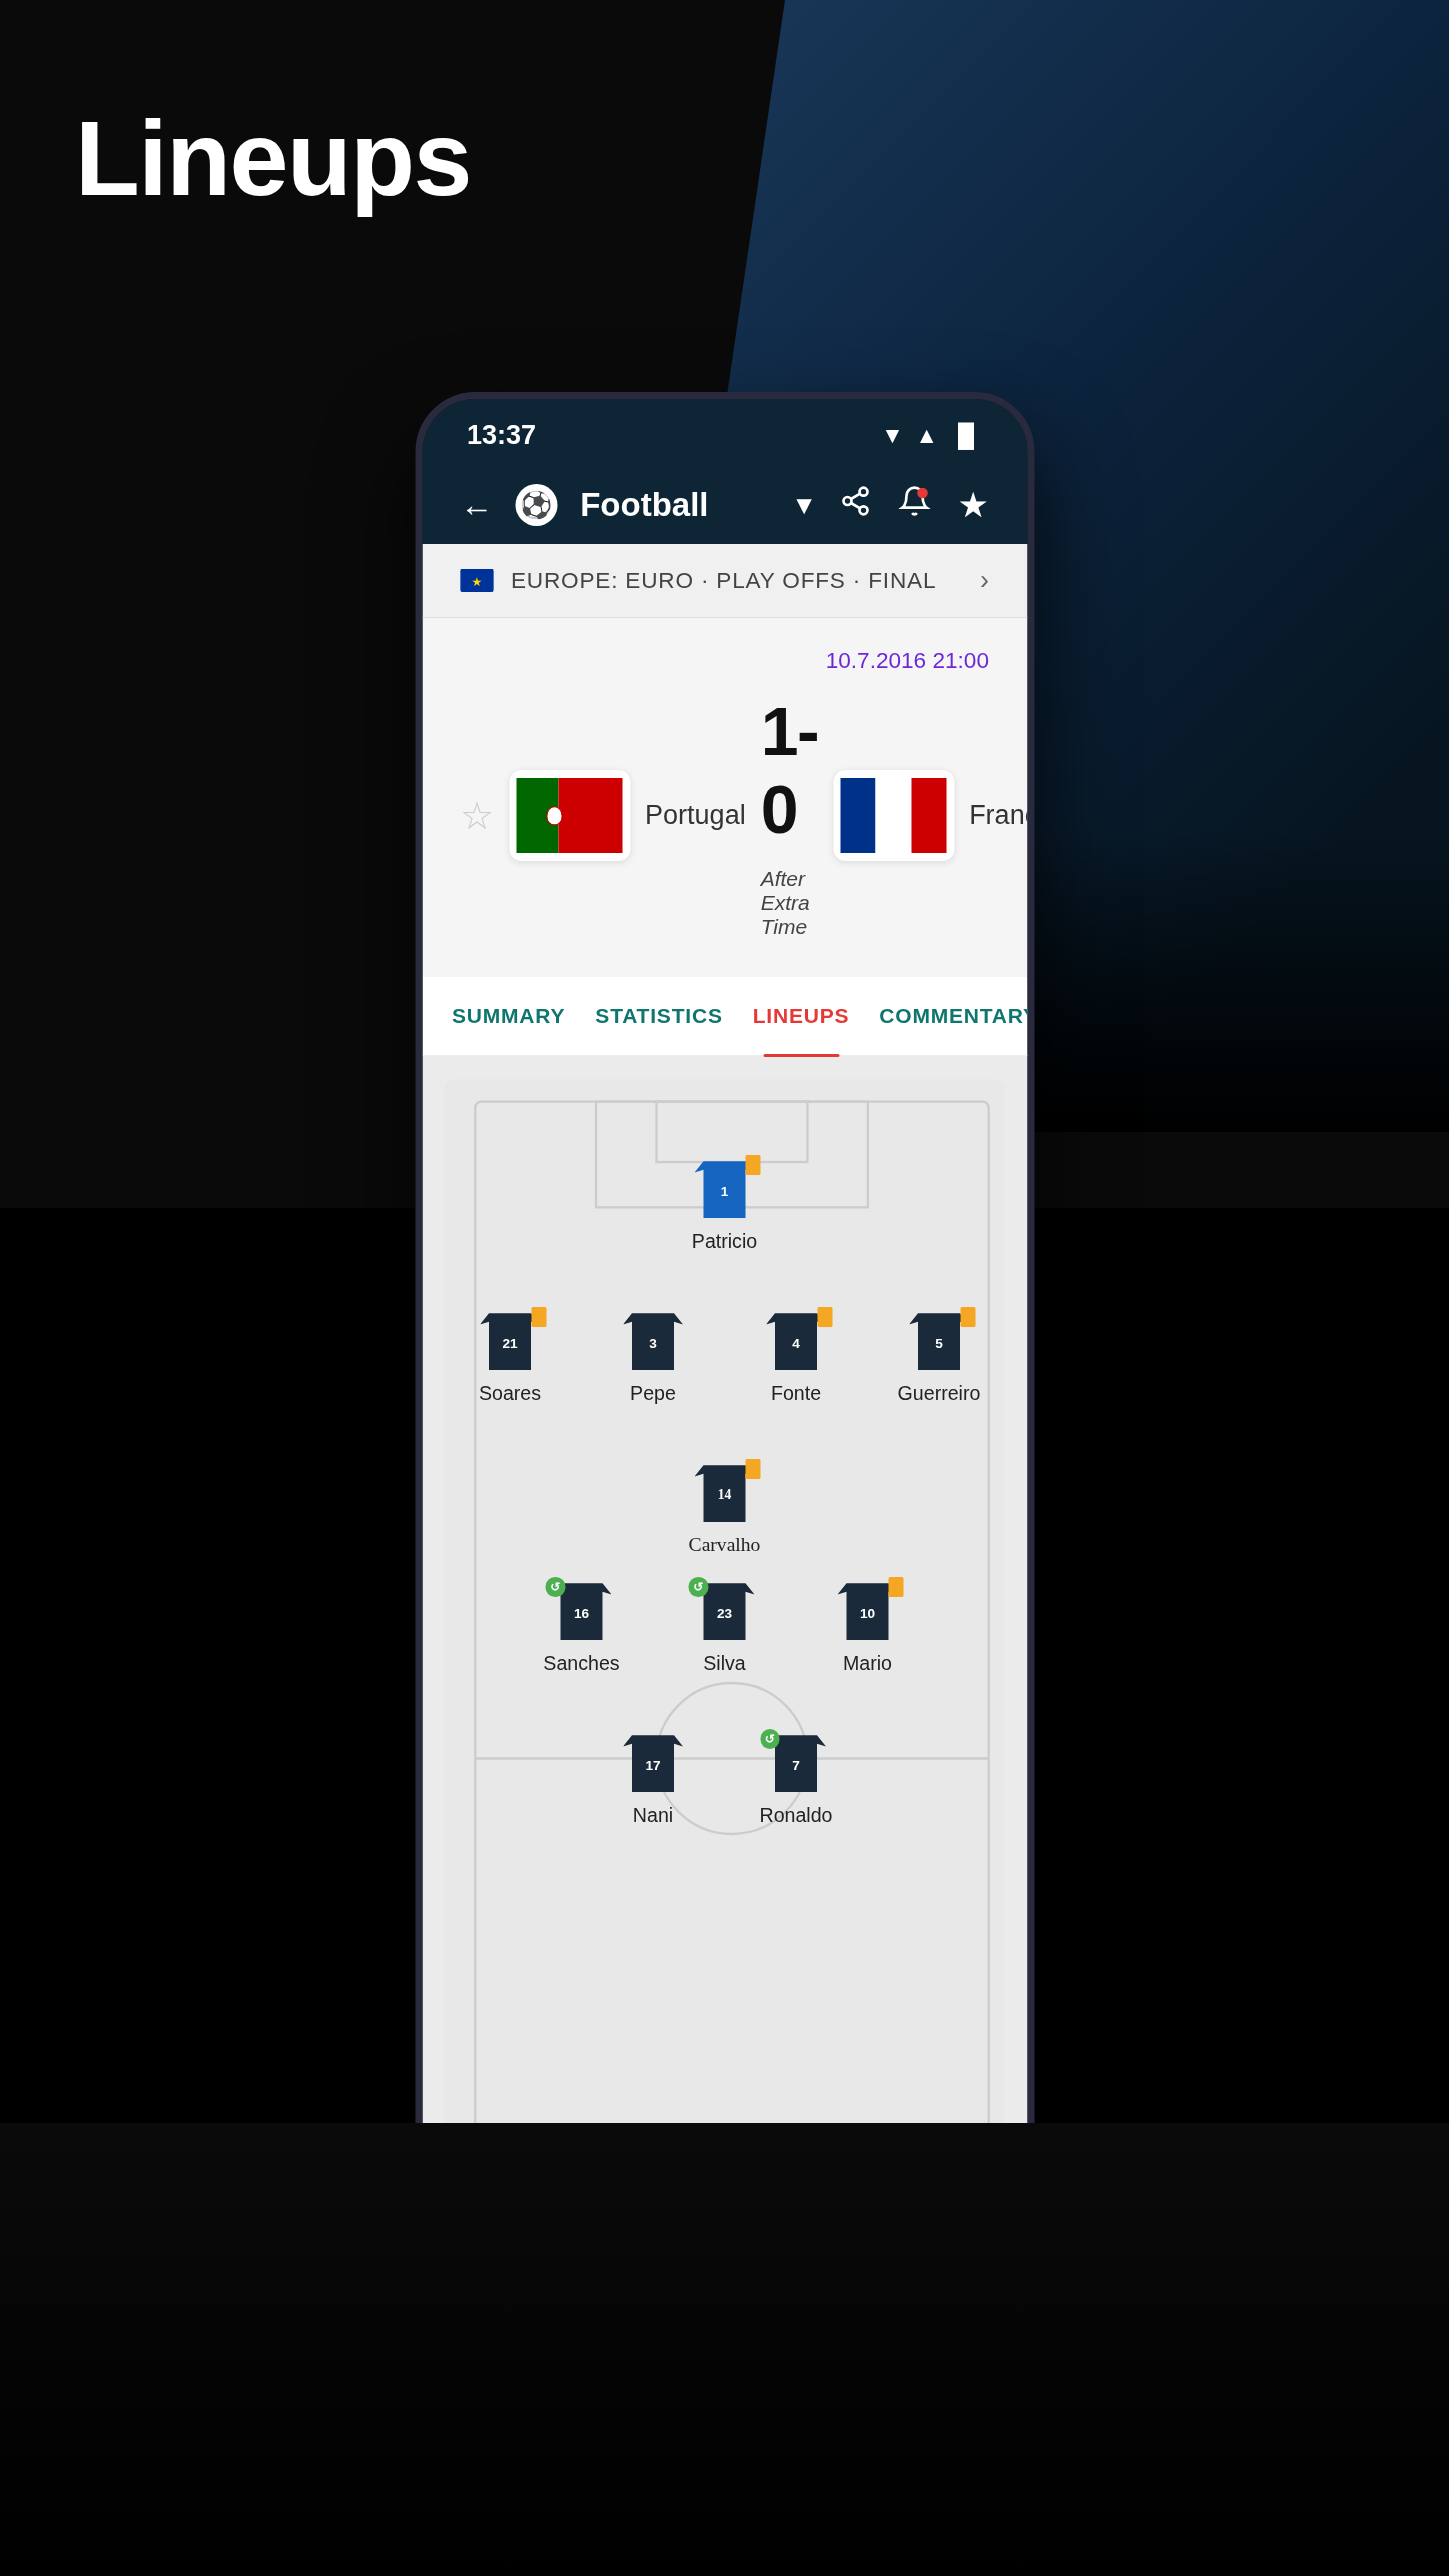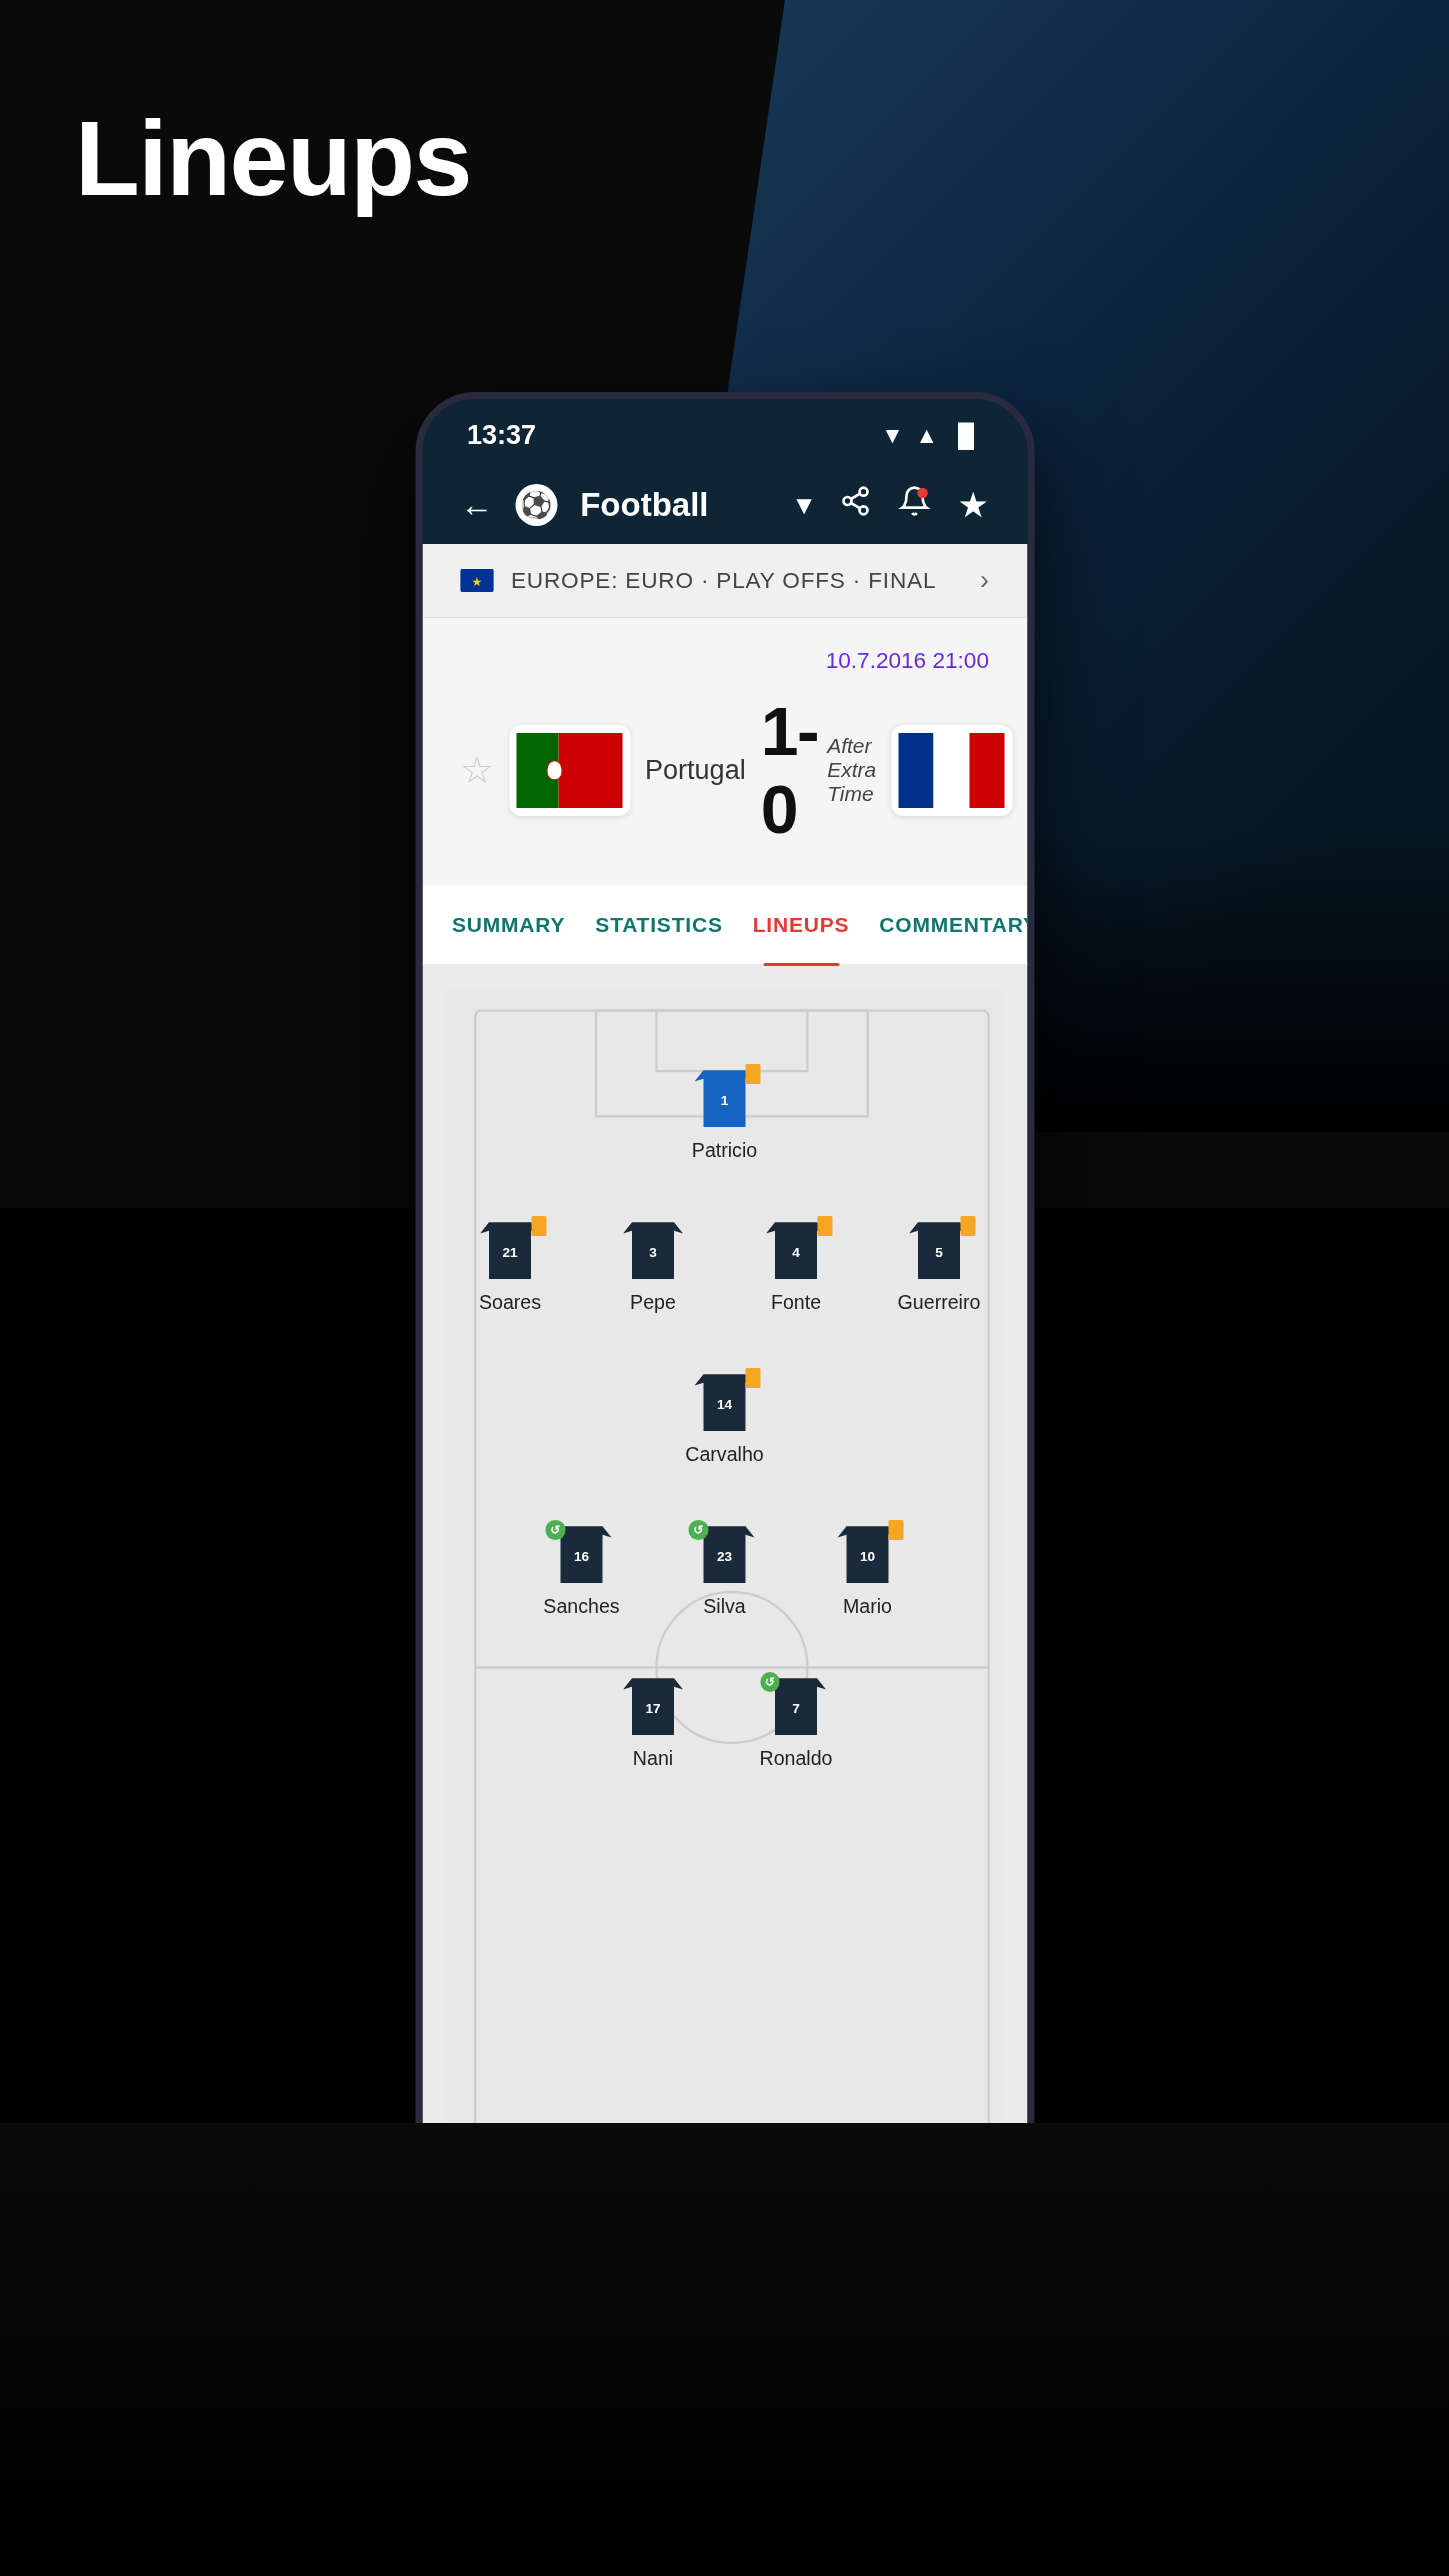--- a/index.html
+++ b/index.html
@@ -287,23 +287,23 @@
     }
 
     .team-name {
       color: #333;
       font-size: 27px;
       font-weight: 500;
     }
 
     .score-section {
       display: flex;
-      flex-direction: row;
-      align-items: center;
-      gap: 9px;
+      flex-direction: column;
+      align-items: center;
+      gap: 19px;
     }
 
     .score-text {
       color: #111;
       font-size: 68px;
       font-weight: 900;
       letter-spacing: -1.5px;
     }
 
     .extra-time-text {
@@ -634,21 +634,21 @@
             <div class="player-item">
               <div class="player-shirt">
                 <div class="shirt-dark"></div>
                 <span class="player-number">5</span>
                 <div class="yellow-card-badge"></div>
               </div>
               <span class="player-name">Guerreiro</span>
             </div>
           </div>
 
-          <div class="player-row" style="margin-bottom: 60px;">
+          <div class="player-row" style="margin-bottom: 27px; font-family: Liberation Serif, serif;">
             <div class="player-item">
               <div class="player-shirt">
                 <div class="shirt-dark"></div>
                 <span class="player-number">14</span>
                 <div class="yellow-card-badge"></div>
               </div>
               <span class="player-name">Carvalho</span>
             </div>
           </div>
 

